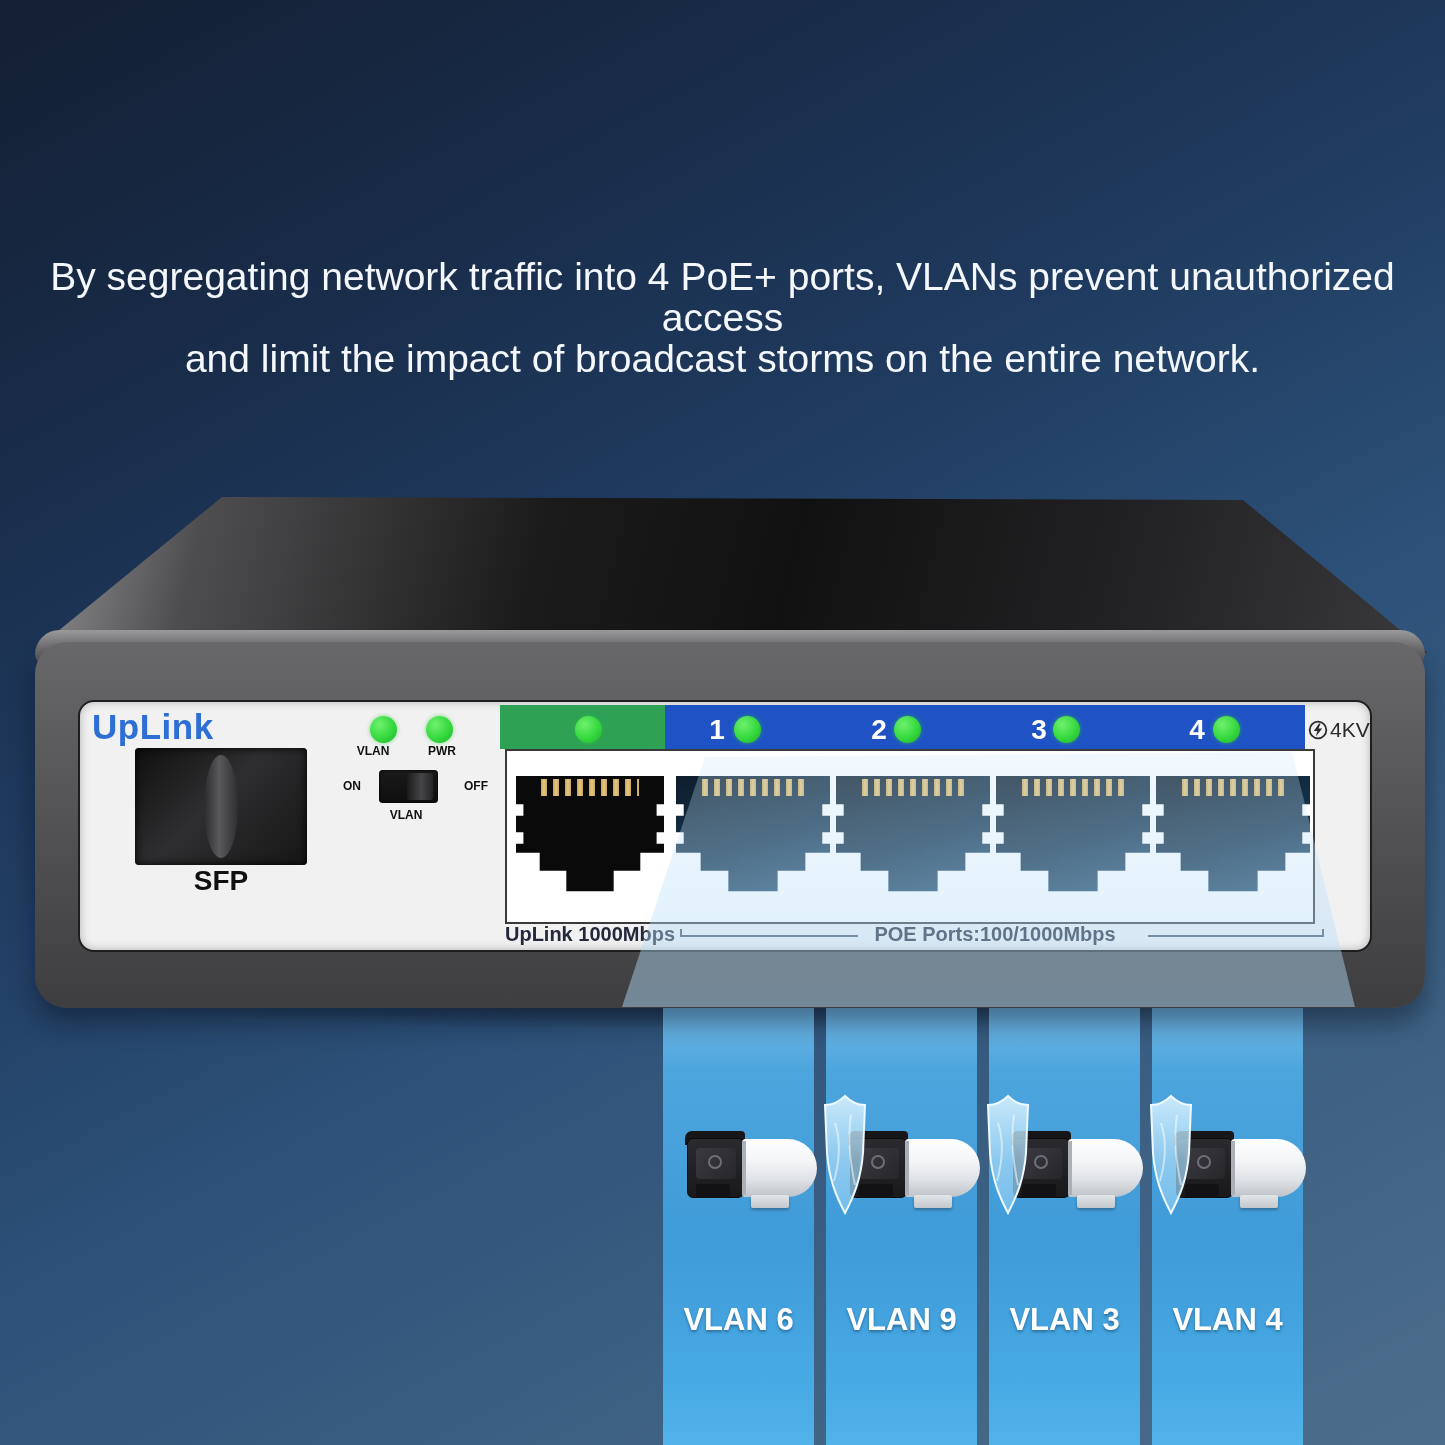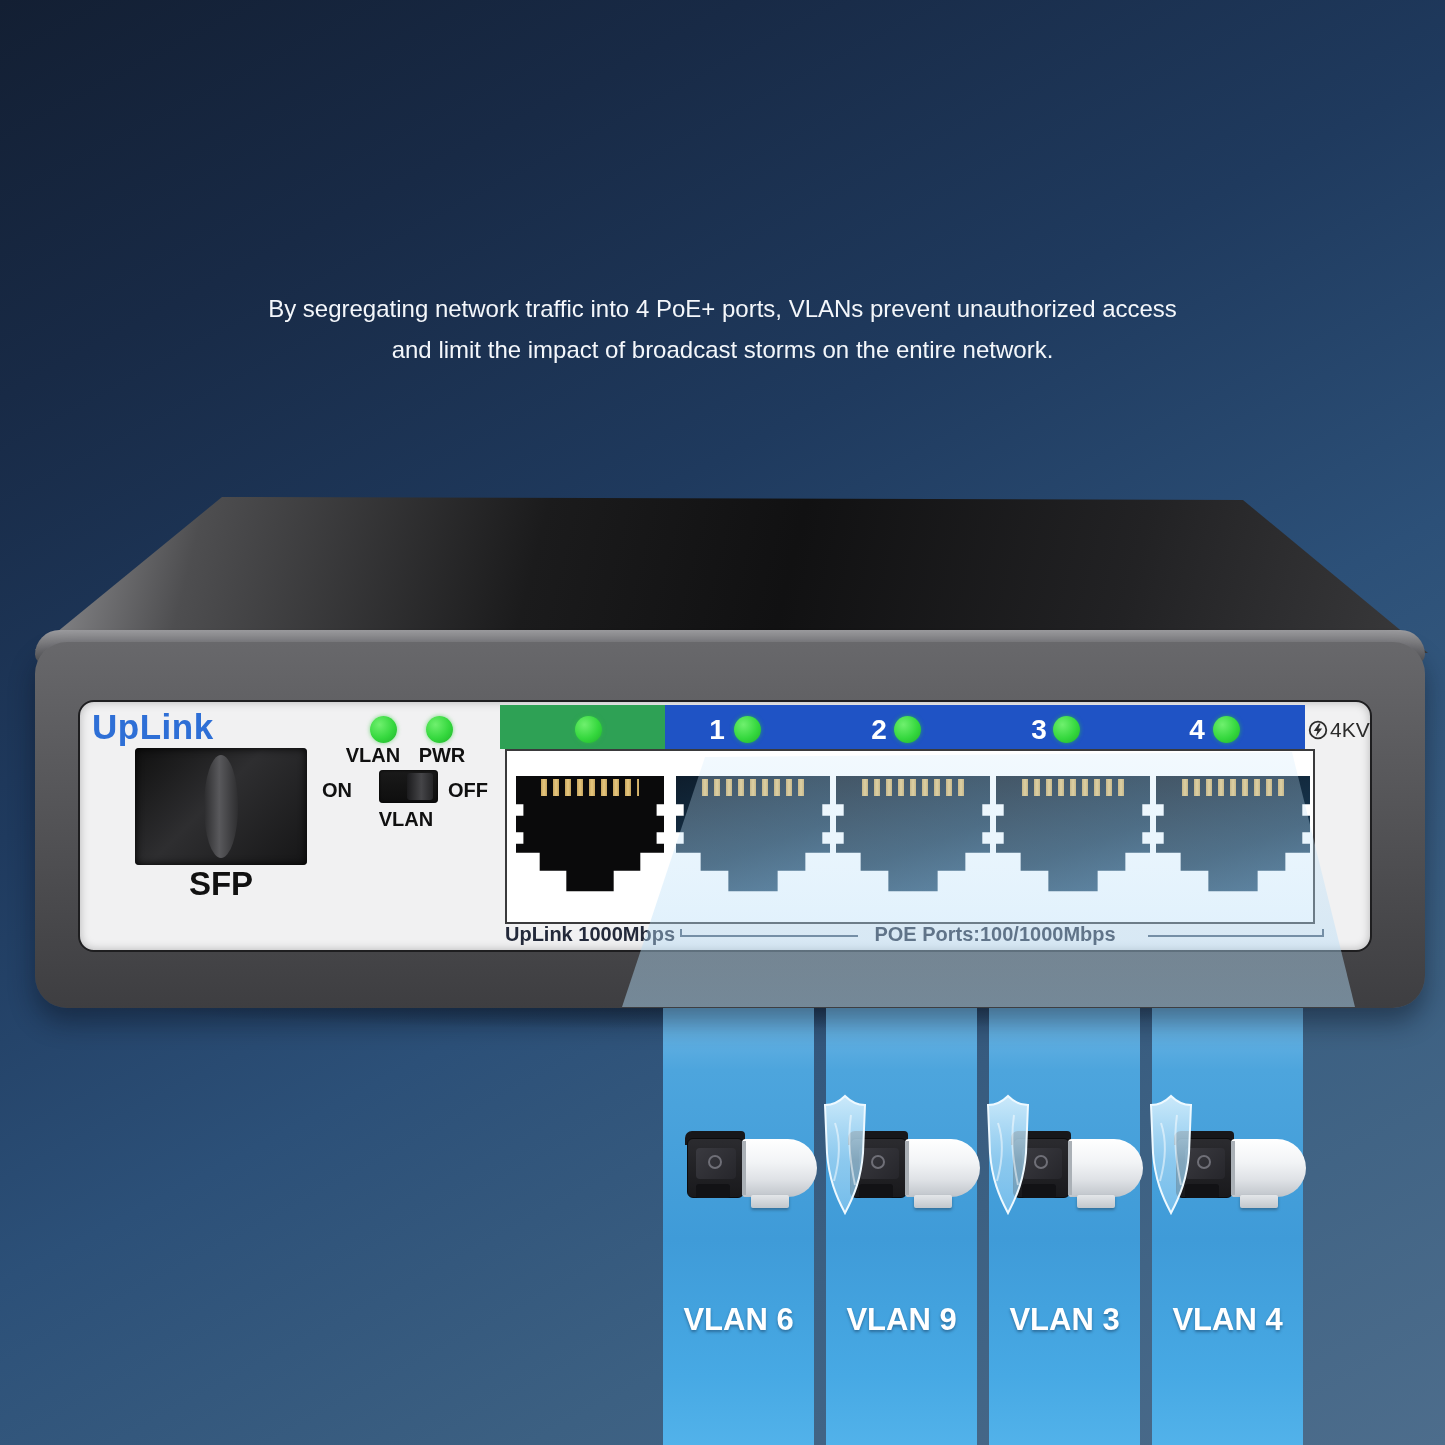--- a/index.html
+++ b/index.html
@@ -8,22 +8,22 @@
     position:relative;width:1445px;height:1445px;overflow:hidden;
     font-family:"Liberation Sans", sans-serif;
     background:linear-gradient(152deg,#131f33 0%,#182a46 18%,#1f3a5e 38%,#2c5078 58%,#3c6082 78%,#4d6d8c 100%);
   }
   
   .title{
     position:absolute;left:0;top:96px;width:100%;text-align:center;
     color:#ffffff;font-size:63px;font-weight:bold;letter-spacing:-1px;
   }
   .subtitle{
-    position:absolute;left:0;top:288px;width:100%;text-align:center;
-    color:#f4f7fb;font-size:24px;line-height:41px;font-weight:500;
+    position:absolute;left:0;top:256px;width:100%;text-align:center;
+    color:#f4f7fb;font-size:39px;line-height:41px;font-weight:500;
   }
   
   .beam{
     position:absolute;top:988px;height:457px;width:151px;
     background:linear-gradient(180deg,#7cbde8 0%,#4da5dd 18%,#3f9bd8 55%,#47a9e4 85%,#52b2ea 100%);
   }
   .device-shadow{
     position:absolute;left:50px;top:996px;width:1350px;height:34px;
     background:radial-gradient(ellipse at 50% 0%,rgba(5,12,22,.55),rgba(5,12,22,0) 70%);
   }
@@ -57,28 +57,28 @@
   .brand{position:absolute;left:12px;top:5px;color:#2e6fd6;font-size:35px;font-weight:bold;letter-spacing:.5px;}
   .sfp-port{
     position:absolute;left:55px;top:46px;width:172px;height:117px;border-radius:4px;
     background:linear-gradient(135deg,#101010 0%,#2e2e30 45%,#161617 100%);
     box-shadow:inset 0 0 8px #000;
   }
   .sfp-oval{
     position:absolute;left:69px;top:7px;width:34px;height:103px;border-radius:50%;
     background:linear-gradient(90deg,#2c2c2e 0%,#59595c 45%,#2e2e30 100%);
   }
-  .sfp-label{position:absolute;left:55px;top:163px;width:172px;text-align:center;color:#111;font-size:33px;font-weight:bold;}
+  .sfp-label{position:absolute;left:55px;top:163px;width:172px;text-align:center;color:#111;font-size:28px;font-weight:bold;}
   .product-label{position:absolute;left:20px;top:193px;width:402px;text-align:center;color:#0d0d0d;font-size:29px;font-weight:bold;letter-spacing:.5px;}
   .led{
     position:absolute;width:27px;height:27px;border-radius:50%;
     background:radial-gradient(circle at 35% 32%,#6ff06e 0%,#35d83e 55%,#1fb12a 100%);
     box-shadow:0 0 4px rgba(46,200,60,.6);
   }
-  .mini-label{position:absolute;color:#101010;font-size:20px;font-weight:bold;text-align:center;}
+  .mini-label{position:absolute;color:#101010;font-size:12px;font-weight:bold;text-align:center;}
   .toggle{
     position:absolute;left:299px;top:68px;width:59px;height:33px;border-radius:4px;
     background:linear-gradient(180deg,#1a1a1a,#0e0e0e);box-shadow:inset 0 0 3px #000;
   }
   .toggle-knob{
     position:absolute;left:47%;top:8%;width:45%;height:84%;border-radius:3px;
     background:linear-gradient(90deg,#1b1b1d 0%,#454548 55%,#252527 100%);
   }
   
   .band-green{position:absolute;left:420px;top:3px;width:165px;height:44px;background:#2ea155;}
@@ -159,21 +159,21 @@
       <div class="sfp-port">
         <div class="sfp-oval"></div>
       </div>
       <div class="sfp-label">SFP</div>
 
       <div class="led" style="left:290px;top:14px"></div>
       <div class="led" style="left:346px;top:14px"></div>
       <div class="mini-label" style="left:258px;top:42px;width:70px">VLAN</div>
       <div class="mini-label" style="left:327px;top:42px;width:70px">PWR</div>
 
-      <div class="mini-label" style="left:237px;top:77px;width:40px;text-align:center">ON</div>
+      <div class="mini-label" style="left:263px;top:77px;width:40px;text-align:left">ON</div>
       <div class="toggle">
         <div class="toggle-knob"></div>
       </div>
       <div class="mini-label" style="left:360px;top:77px;width:48px;text-align:right">OFF</div>
       <div class="mini-label" style="left:291px;top:106px;width:70px">VLAN</div>
 
       <div class="band-green">
         <div class="led" style="left:75px;top:11px"></div>
       </div>
       <div class="band-blue">

